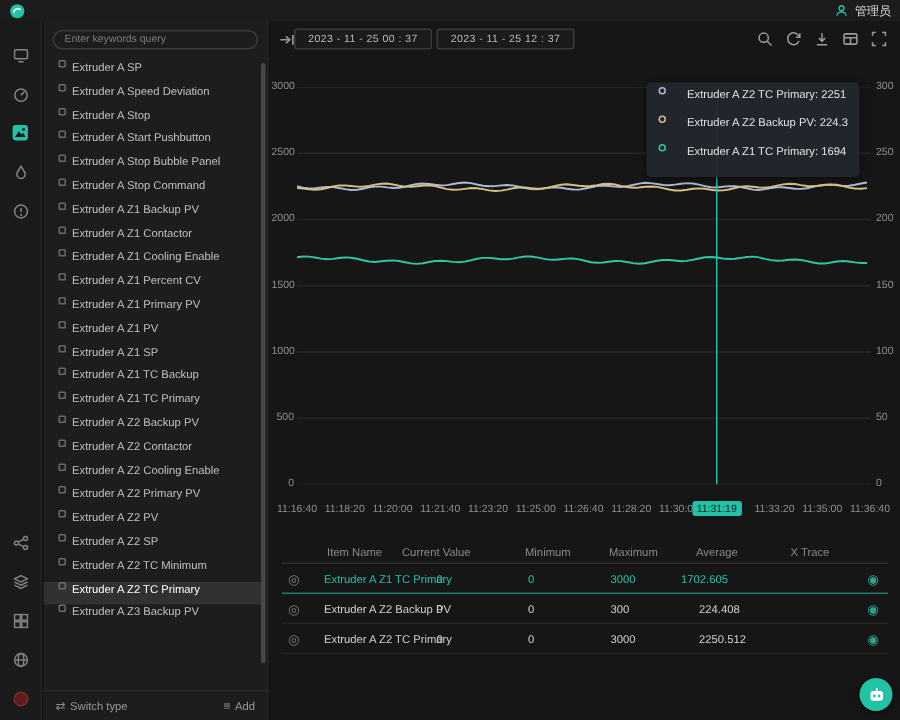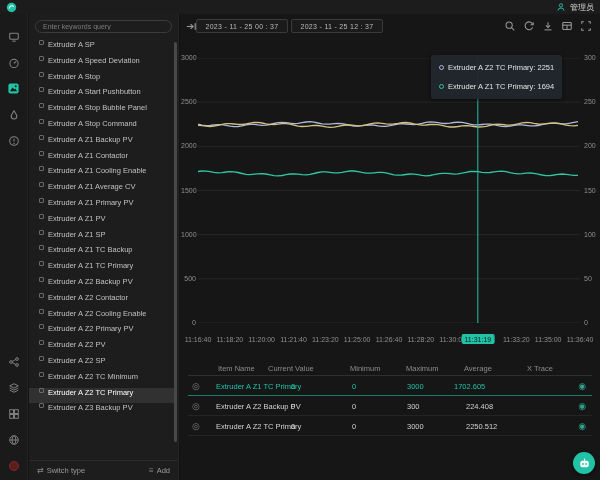--- a/index.html
+++ b/index.html
@@ -30,21 +30,21 @@
   #date2{left:111px;width:92px}
   .ticons{position:absolute;right:8px;top:6px;display:flex;gap:7px}
   .ticons span{width:12px;height:12px;cursor:pointer}
   .plot{position:absolute;left:18px;top:44px;width:382px;height:265px}
   .ytick{position:absolute;font-size:7px;color:#8f8f8f;width:15px;white-space:nowrap}
   .ytick.left{left:1px;text-align:right}
   .ytick.right{left:404px;text-align:left}
   .xlabel{position:absolute;top:322px;font-size:7px;color:#8f8f8f;transform:translateX(-50%);white-space:nowrap}
   .xlabel.cursor{background:#21c2a6;color:#07221c;padding:1.5px 3px;border-radius:2px;z-index:2;top:320px}
   .tooltip{position:absolute;left:251px;top:41px;background:rgba(34,39,46,.97);border-radius:3px;padding:3px 8px;z-index:3;box-shadow:0 1px 4px rgba(0,0,0,.5)}
-  .trow{display:flex;align-items:center;gap:4px;height:19px;font-size:7.5px;color:#e2e2e2;white-space:nowrap}
+  .trow{display:flex;align-items:flex-start;gap:14px;height:19px;font-size:7.5px;color:#e2e2e2;white-space:nowrap}
   .tdot{width:5px;height:5px;border-radius:50%;border:1.5px solid;flex:none;background:transparent}
   .table{position:absolute;left:8px;top:346px;width:404px}
   .trh,.tr{position:relative;width:404px}
   .trh{height:16px;font-size:7.5px;color:#8b8b8b;border-bottom:1px solid #2e2e2e}
   .tr{height:20px;font-size:7.5px;color:#d2d2d2;border-bottom:1px solid #242424}
   .hc,.cell,.licon,.xicon{position:absolute;top:50%;transform:translateY(-50%);white-space:nowrap}
   .licon{color:#7c7c7c;font-size:9px}
   .xicon{color:#2fa18b;font-size:9px;cursor:pointer}
   .tr.active{color:#21c2a6;border-bottom-color:rgba(33,194,166,.6)}
   .assistant{position:absolute;right:5px;bottom:6px;width:22px;height:22px;border-radius:50%;background:#21c2a6;display:flex;align-items:center;justify-content:center;box-shadow:0 1px 4px rgba(0,0,0,.6);cursor:pointer;z-index:9}
@@ -174,21 +174,21 @@
       <div class="item">
         <span class="sq"></span>
         <span class="">Extruder A Z1 Contactor</span>
       </div>
       <div class="item">
         <span class="sq"></span>
         <span class="">Extruder A Z1 Cooling Enable</span>
       </div>
       <div class="item">
         <span class="sq"></span>
-        <span class="">Extruder A Z1 Average CV</span>
+        <span class="">Extruder A Z1 Percent CV</span>
       </div>
       <div class="item">
         <span class="sq"></span>
         <span class="">Extruder A Z1 Primary PV</span>
       </div>
       <div class="item">
         <span class="sq"></span>
         <span class="">Extruder A Z1 PV</span>
       </div>
       <div class="item">
@@ -312,20 +312,24 @@
         <polyline points="0,66.2 4,67.1 8,67.6 12,67.5 16,67.0 20,66.6 24,66.7 28,67.3 32,68.1 36,68.6 40,68.5 44,67.8 48,66.9 52,66.4 56,66.4 60,66.9 64,67.3 68,67.2 72,66.5 76,65.5 80,64.7 84,64.4 88,64.7 92,65.2 96,65.6 100,65.4 104,64.7 108,64.0 112,63.7 116,64.1 120,65.0 124,65.8 128,66.2 132,66.1 136,65.6 140,65.4 144,65.6 148,66.5 152,67.4 156,68.1 160,68.2 164,67.7 168,67.1 172,66.9 176,67.2 180,67.8 184,68.3 188,68.4 192,67.7 196,66.8 200,66.0 204,65.7 208,66.0 212,66.4 216,66.6 220,66.1 224,65.3 228,64.4 232,63.9 236,64.1 240,64.7 244,65.3 248,65.5 252,65.1 256,64.5 260,64.1 264,64.3 268,65.1 272,66.1 276,66.8 280,66.9 284,66.5 288,66.1 292,66.1 296,66.7 300,67.6 304,68.4 308,68.6 312,68.1 316,67.4 320,66.9 324,66.8 328,67.3 332,67.8 336,67.9 340,67.5 344,66.5 348,65.6 352,65.1 356,65.1 360,65.6 364,65.9 368,65.8 372,65.2 376,64.3 380,63.7 " fill="none" stroke="#aeb9d8" stroke-width="1.3"></polyline>
         <polyline points="0,67.4 4,67.7 8,68.2 12,68.5 16,68.2 20,67.3 24,66.3 28,65.6 32,65.6 36,66.0 40,66.4 44,66.5 48,66.0 52,65.1 56,64.5 60,64.4 64,65.0 68,65.8 72,66.4 76,66.5 80,66.2 84,65.7 88,65.6 92,66.1 96,67.1 100,68.1 104,68.5 108,68.4 112,67.9 116,67.4 120,67.5 124,68.1 128,68.9 132,69.3 136,69.1 140,68.4 144,67.5 148,67.0 152,67.0 156,67.4 160,67.8 164,67.7 168,67.0 172,66.0 176,65.2 180,64.9 184,65.3 188,65.8 192,66.2 196,66.0 200,65.4 204,64.7 208,64.5 212,65.0 216,65.9 220,66.7 224,67.1 228,67.0 232,66.5 236,66.3 240,66.6 244,67.4 248,68.3 252,69.0 256,69.0 260,68.5 264,67.8 268,67.6 272,67.8 276,68.5 280,69.0 284,68.9 288,68.3 292,67.3 296,66.5 300,66.2 304,66.5 308,67.0 312,67.1 316,66.7 320,65.8 324,64.9 328,64.5 332,64.7 336,65.4 340,66.0 344,66.2 348,65.8 352,65.3 356,65.0 360,65.2 364,66.1 368,67.1 372,67.7 376,67.8 380,67.4 " fill="none" stroke="#d3c183" stroke-width="1.3"></polyline>
         <polyline points="0,113.5 4,113.0 8,113.1 12,113.7 16,114.4 20,114.8 24,114.6 28,114.0 32,113.6 36,113.8 40,114.5 44,115.5 48,116.3 52,116.6 56,116.2 60,115.8 64,115.6 68,116.0 72,116.8 76,117.6 80,117.9 84,117.5 88,116.7 92,116.0 96,115.8 100,116.1 104,116.6 108,116.8 112,116.4 116,115.5 120,114.5 124,113.9 128,113.9 132,114.3 136,114.8 140,114.8 144,114.4 148,113.6 152,113.0 156,113.0 160,113.6 164,114.4 168,115.1 172,115.2 176,114.8 180,114.4 184,114.3 188,114.9 192,115.8 196,116.8 200,117.2 204,117.0 208,116.5 212,116.0 216,116.1 220,116.7 224,117.4 228,117.8 232,117.5 236,116.7 240,115.8 244,115.3 248,115.3 252,115.7 256,116.1 260,115.9 264,115.2 268,114.3 272,113.5 276,113.3 280,113.7 284,114.3 288,114.7 292,114.5 296,113.9 300,113.3 304,113.1 308,113.6 312,114.6 316,115.4 320,115.8 324,115.7 328,115.2 332,115.0 336,115.3 340,116.1 344,117.0 348,117.6 352,117.6 356,117.0 360,116.3 364,116.0 368,116.3 372,116.9 376,117.3 380,117.3 " fill="none" stroke="#2ec7a6" stroke-width="1.3"></polyline>
         <line x1="279.815" y1="0" x2="279.815" y2="265" stroke="#21c2a6" stroke-width="1"></line>
       </svg>
   </div>
   <div class="tooltip" id="tooltip">
       <div class="trow">
         <span class="tdot" style="border-color: rgb(174, 185, 216);"></span>
         <span class="">Extruder A Z2 TC Primary: 2251</span>
+      </div>
+      <div class="trow">
+        <span class="tdot" style="border-color: rgb(211, 193, 131);"></span>
+        <span class="">Extruder A Z2 Backup PV: 224.3</span>
       </div>
       <div class="trow">
         <span class="tdot" style="border-color: rgb(46, 199, 166);"></span>
         <span class="">Extruder A Z1 TC Primary: 1694</span>
       </div>
     </div>
   <div class="table" id="table">
       <div class="trh">
         <span class="hc" style="left: 30px;">Item Name</span>
         <span class="hc" style="left: 80px;">Current Value</span>

